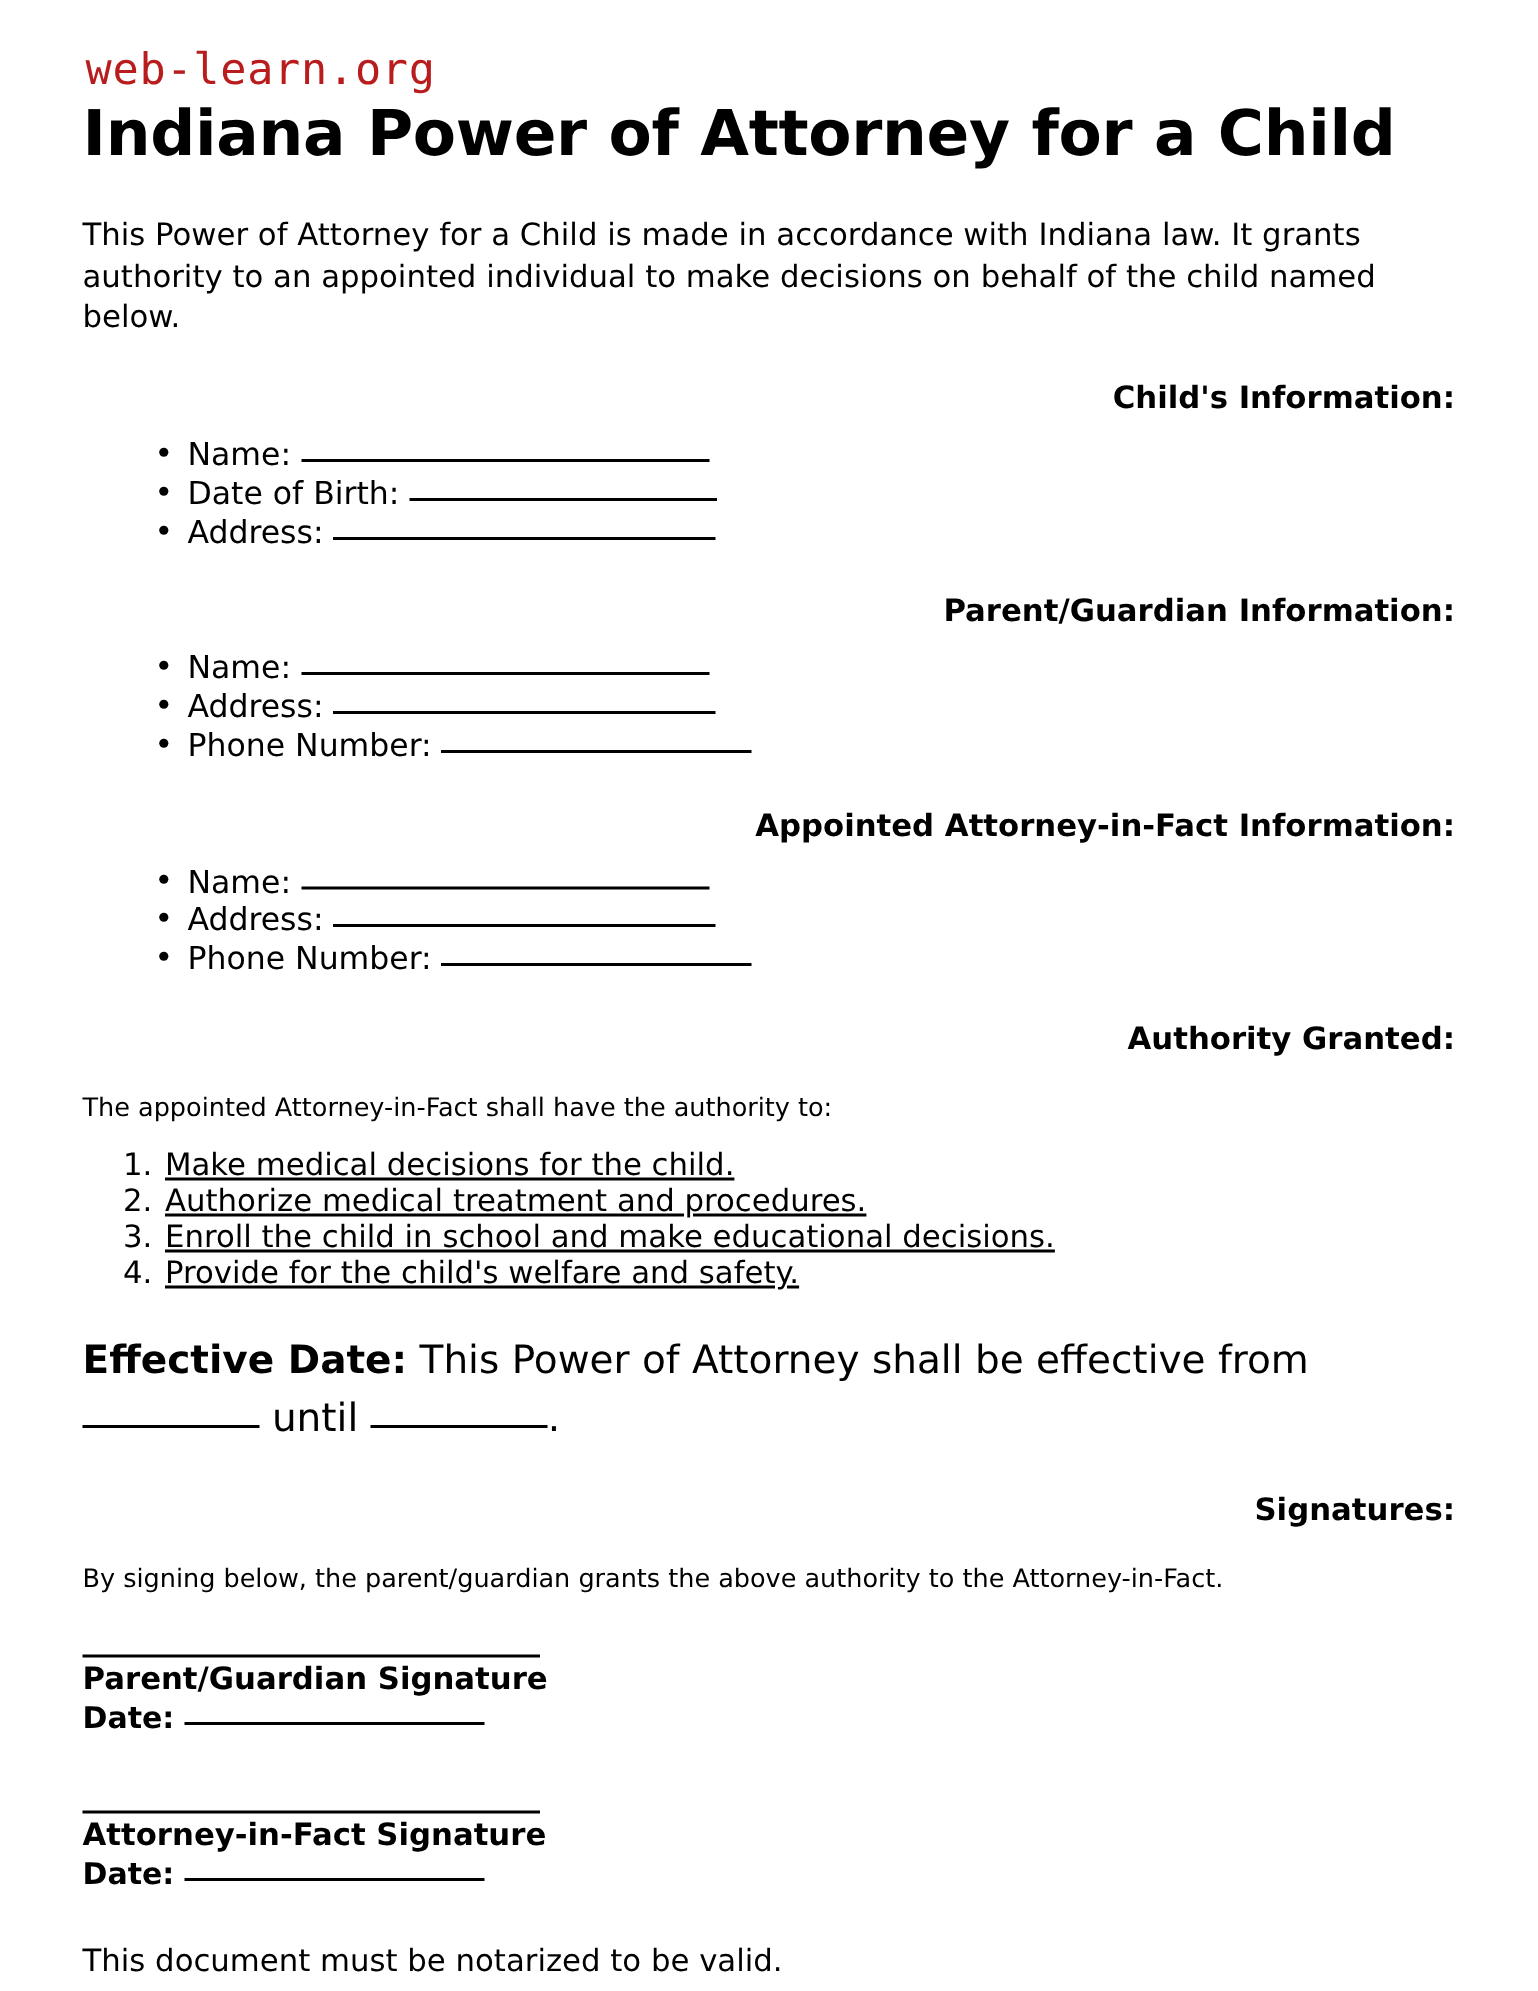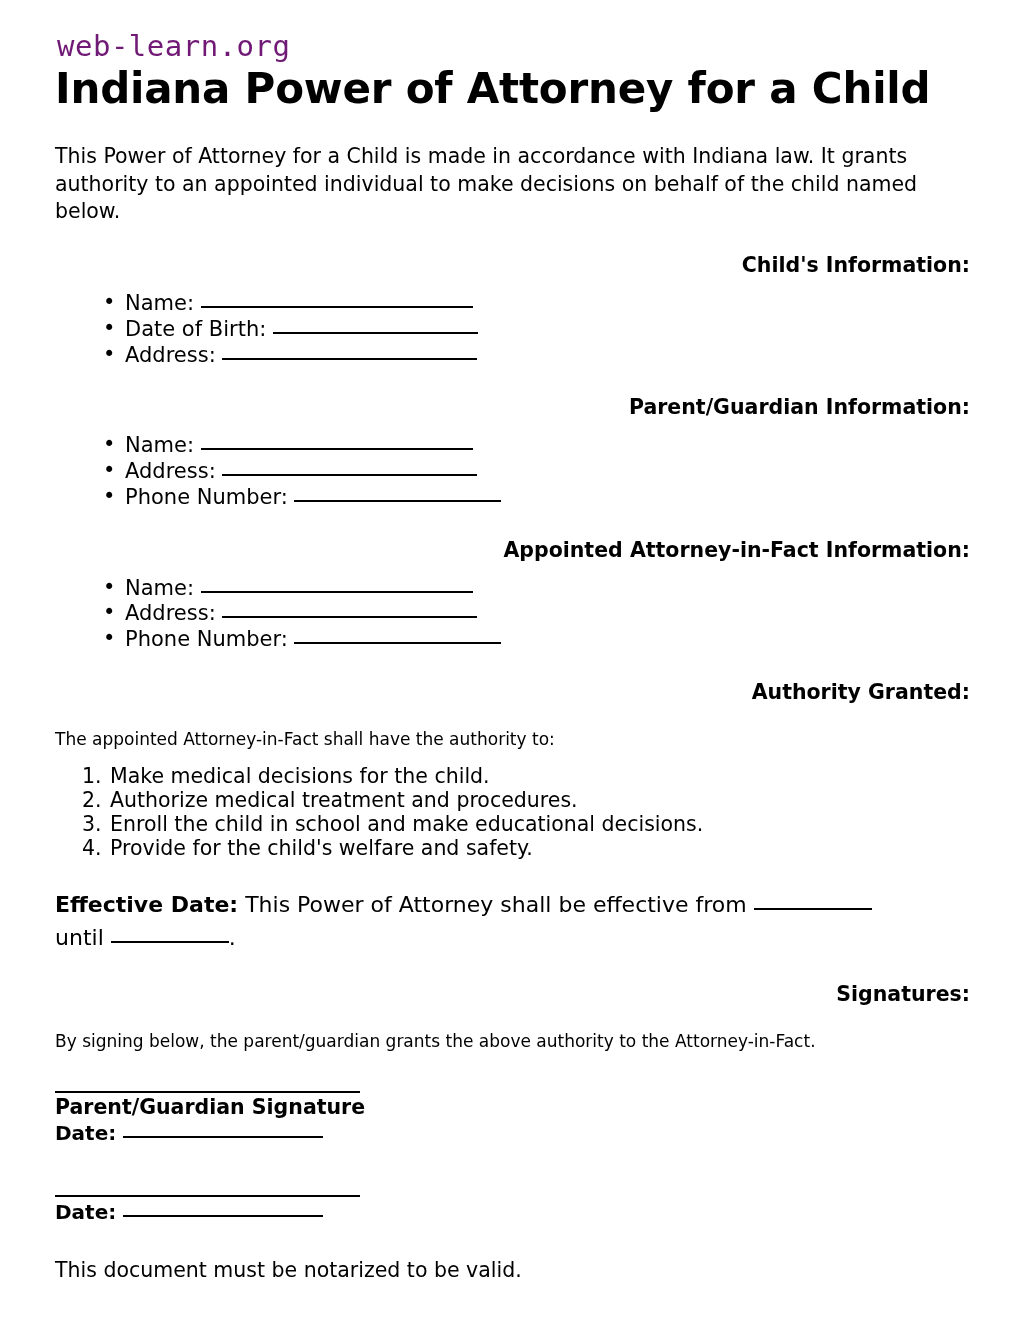--- a/index.html
+++ b/index.html
@@ -17,21 +17,21 @@
   .page {
     position: relative;
     width: 1025px;
     height: 1327px;
     box-sizing: border-box;
     padding: 30px 55px 0 55px;
   }
   .site-logo {
     font-family: "DejaVu Sans Mono", "Liberation Mono", monospace;
     font-size: 29px;
-    color: #701a75;
+    color: #b91c1c;
     letter-spacing: 0.5px;
     line-height: 1.15;
     margin: 0 0 0 2px;
     white-space: nowrap;
   }
   .doc-title {
     font-size: 42px;
     font-weight: bold;
     line-height: 1.12;
     margin: 2px 0 0 0;
@@ -66,20 +66,21 @@
     content: "\2022";
     position: absolute;
     left: 0;
     top: 0;
   }
   ol.authority-list {
     list-style: none;
     counter-reset: authitem;
     margin: 13px 0 0 0;
     padding: 0 0 0 27px;
+    text-decoration: underline;
   }
   ol.authority-list > li {
     font-size: 20.5px;
     line-height: 1.18;
     position: relative;
     padding-left: 28px;
     white-space: nowrap;
   }
   ol.authority-list > li::before {
     counter-increment: authitem;
@@ -100,21 +101,21 @@
   .blank-phone { width: 207px; }
   .blank-date-short { width: 118px; }
   .blank-sig-date { width: 200px; }
   .body-paragraph {
     font-size: 17px;
     line-height: 1.33;
     margin: 24px 0 0 0;
     max-width: 930px;
   }
   .effective-paragraph {
-    font-size: 22px;
+    font-size: 26px;
     line-height: 1.5;
     margin: 28px 0 0 0;
     max-width: 850px;
   }
   .effective-paragraph .lead {
     font-weight: bold;
   }
   .sig-block {
     margin-top: 38px;
     font-weight: bold;
@@ -217,18 +218,19 @@
   <p class="body-paragraph">By signing below, the parent/guardian grants the above authority to the Attorney-in-Fact.</p>
 
   <div class="sig-block">
     <div class="sig-rule"></div>
     <div class="sig-label">Parent/Guardian Signature</div>
     <div class="sig-date-row"><span>Date:</span> <span class="blank blank-sig-date"></span></div>
   </div>
 
   <div class="sig-block second">
     <div class="sig-rule"></div>
+    <div class="sig-label">Attorney-in-Fact Signature</div>
     <div class="sig-date-row"><span>Date:</span> <span class="blank blank-sig-date"></span></div>
   </div>
 
   <p class="closing-note">This document must be notarized to be valid.</p>
 
 </div>
 
 </body></html>

